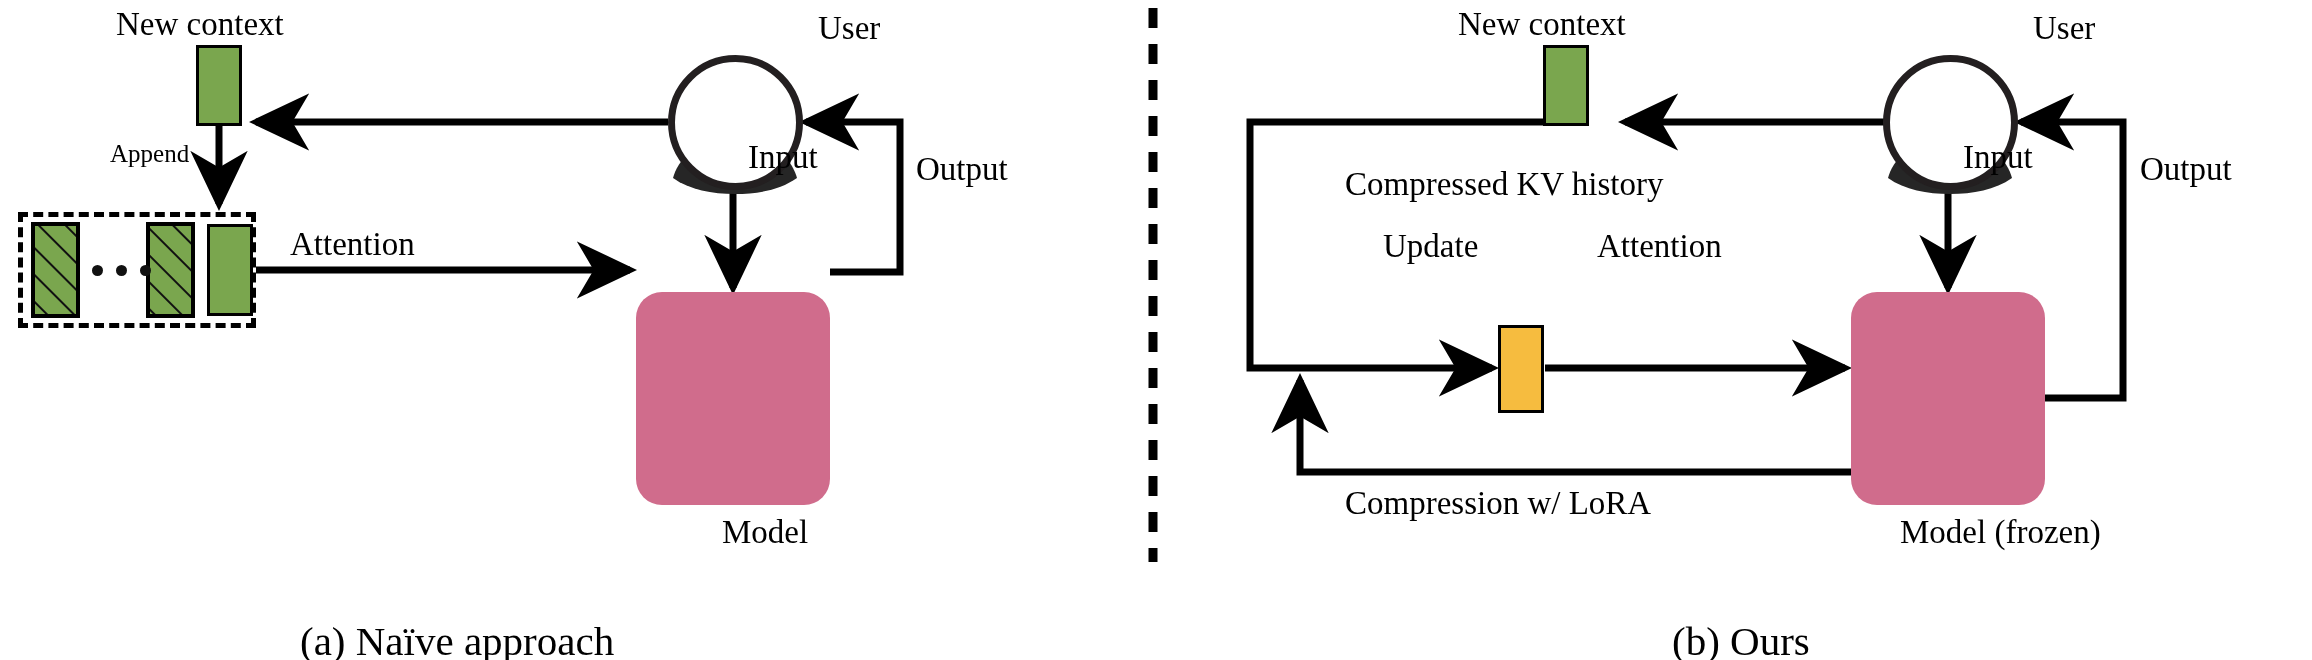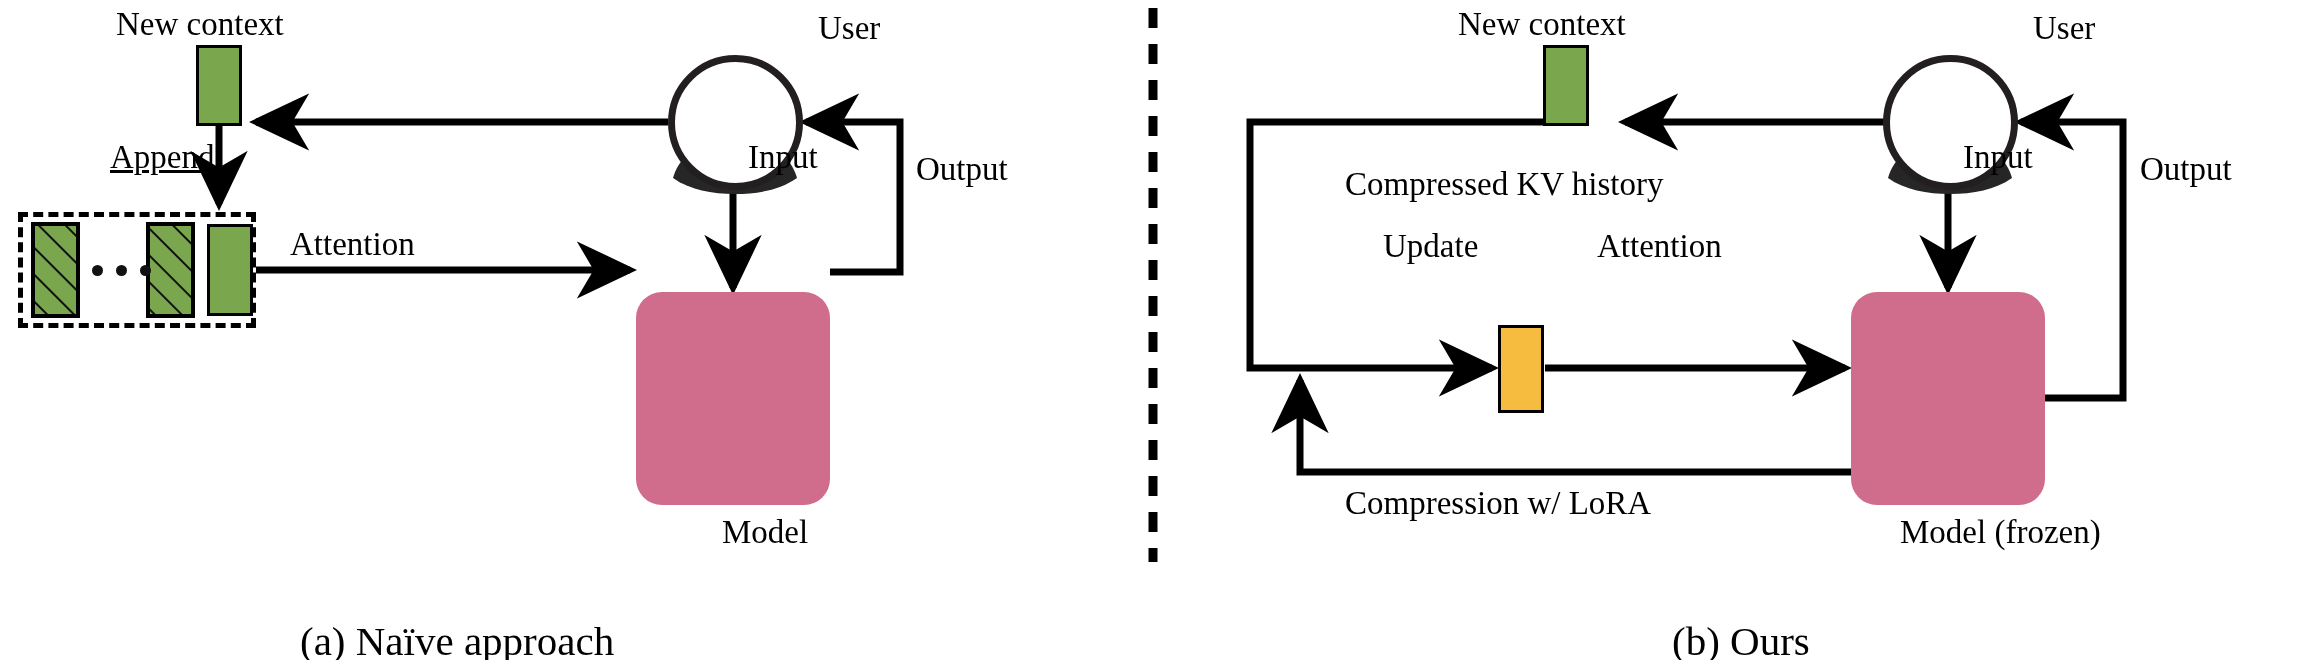--- a/index.html
+++ b/index.html
@@ -136,21 +136,21 @@
   <div class="bar green" style="left:207px;top:224px;width:46px;height:92px;"></div>
 
   <div class="dots" style="left:92px;top:265px;">
       <i></i>
       <i></i>
       <i></i>
     </div>
 
   <div class="lbl" style="left:116px;top:8px;font-size:33px;">New context</div>
   <div class="lbl" style="left:818px;top:12px;font-size:33px;">User</div>
-  <div class="lbl" style="left:110px;top:141px;font-size:33px;text-decoration:underline;">Append</div>
+  <div class="lbl" style="left:110px;top:141px;font-size:25px;">Append</div>
   <div class="lbl" style="left:748px;top:141px;font-size:33px;">Input</div>
   <div class="lbl" style="left:916px;top:153px;font-size:33px;">Output</div>
   <div class="lbl" style="left:290px;top:228px;font-size:33px;">Attention</div>
   <div class="lbl" style="left:722px;top:516px;font-size:33px;">Model</div>
   <div class="cap" style="left:300px;top:589px;font-size:41px;">(a) Naïve approach</div>
 
   <div class="modelbox" style="left:1851px;top:292px;width:194px;height:213px;"></div>
 
   <div class="usercircle" style="left:1883px;top:55px;width:135px;height:135px;"></div>
 

